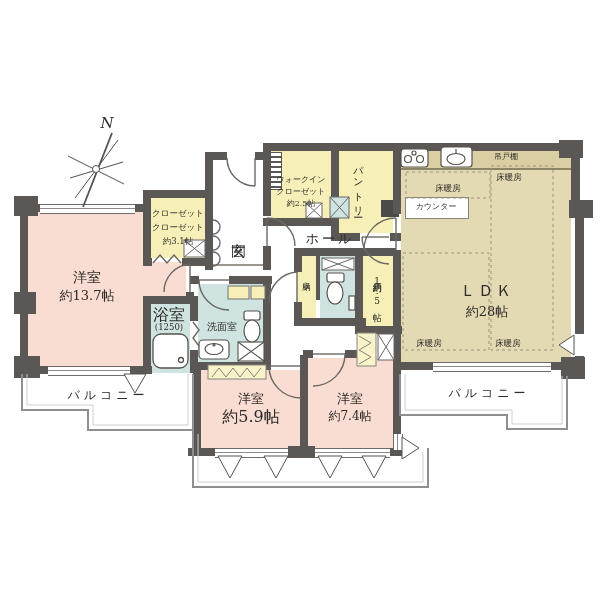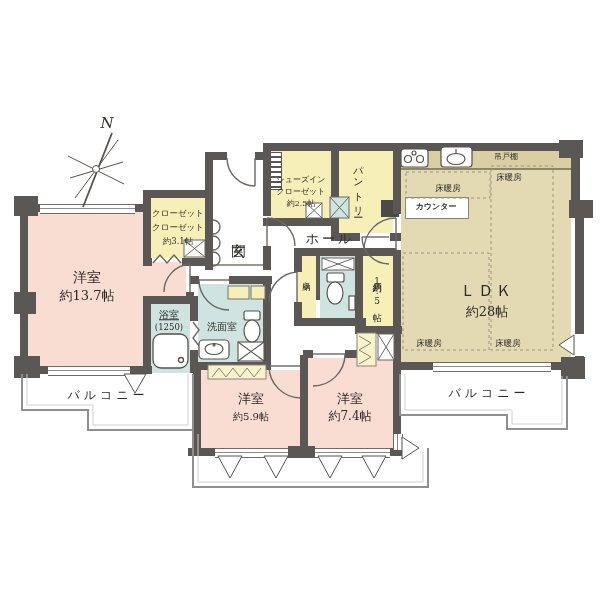--- a/index.html
+++ b/index.html
@@ -279,47 +279,47 @@
 
   <div class="lbl" style="left:87px;top:277px;font-size:14px;">洋室</div>
   <div class="lbl" style="left:87px;top:296px;font-size:13px;">約13.7帖</div>
 
   <div class="lbl" style="left:178px;top:214px;font-size:8.5px;">クローゼット</div>
   <div class="lbl" style="left:178px;top:228px;font-size:8.5px;">クローゼット</div>
   <div class="lbl" style="left:178px;top:242px;font-size:8.5px;">約3.1帖</div>
 
   <div class="lbl v" style="left:239px;top:234px;font-size:14px;">玄関</div>
 
-  <div class="lbl" style="left:301px;top:180px;font-size:8px;">シューズイン</div>
+  <div class="lbl" style="left:301px;top:180px;font-size:8px;">ウォークイン</div>
   <div class="lbl" style="left:301px;top:192px;font-size:8px;">クローゼット</div>
   <div class="lbl" style="left:301px;top:204px;font-size:8px;">約2.5帖</div>
 
   <div class="lbl v" style="left:358px;top:186px;font-size:10px;">パントリー</div>
 
   <div class="lbl" style="left:330px;top:239px;font-size:13px;letter-spacing:3px;">ホール</div>
 
   <div class="lbl" style="left:506px;top:157px;font-size:8px;">吊戸棚</div>
   <div class="lbl" style="left:448px;top:189px;font-size:8.5px;">床暖房</div>
   <div class="lbl" style="left:509px;top:178px;font-size:8.5px;">床暖房</div>
   <div class="lbl" style="left:429px;top:344px;font-size:8.5px;">床暖房</div>
   <div class="lbl" style="left:508px;top:344px;font-size:8.5px;">床暖房</div>
-  <div class="lbl" style="left:436px;top:207px;font-size:8px;font-weight:bold;">カウンター</div>
+  <div class="lbl" style="left:436px;top:207px;font-size:8px;">カウンター</div>
 
   <div class="lbl" style="left:487px;top:291px;font-size:16px;letter-spacing:2px;">ＬＤＫ</div>
   <div class="lbl" style="left:487px;top:312px;font-size:13px;">約28帖</div>
 
-  <div class="lbl" style="left:169px;top:315px;font-size:10px;text-decoration:underline;">浴室</div>
+  <div class="lbl" style="left:169px;top:315px;font-size:16px;">浴室</div>
   <div class="lbl" style="left:169px;top:328px;font-size:8.5px;">(1250)</div>
 
   <div class="lbl" style="left:222px;top:327px;font-size:10px;">洗面室</div>
 
   <div class="lbl v" style="left:306px;top:277px;font-size:8px;">収納</div>
   <div class="lbl v" style="left:377px;top:291px;font-size:9px;letter-spacing:0;">納戸約1.5帖</div>
 
   <div class="lbl" style="left:251px;top:399px;font-size:13px;">洋室</div>
-  <div class="lbl" style="left:251px;top:417px;font-size:10px;">約5.9帖</div>
+  <div class="lbl" style="left:251px;top:417px;font-size:16px;">約5.9帖</div>
   <div class="lbl" style="left:350px;top:399px;font-size:13px;">洋室</div>
   <div class="lbl" style="left:350px;top:417px;font-size:12px;">約7.4帖</div>
 
   <div class="lbl" style="left:108px;top:396px;font-size:12px;letter-spacing:4px;">バルコニー</div>
   <div class="lbl" style="left:489px;top:394px;font-size:12px;letter-spacing:4px;">バルコニー</div>
 
 </div>
 
 </body></html>

